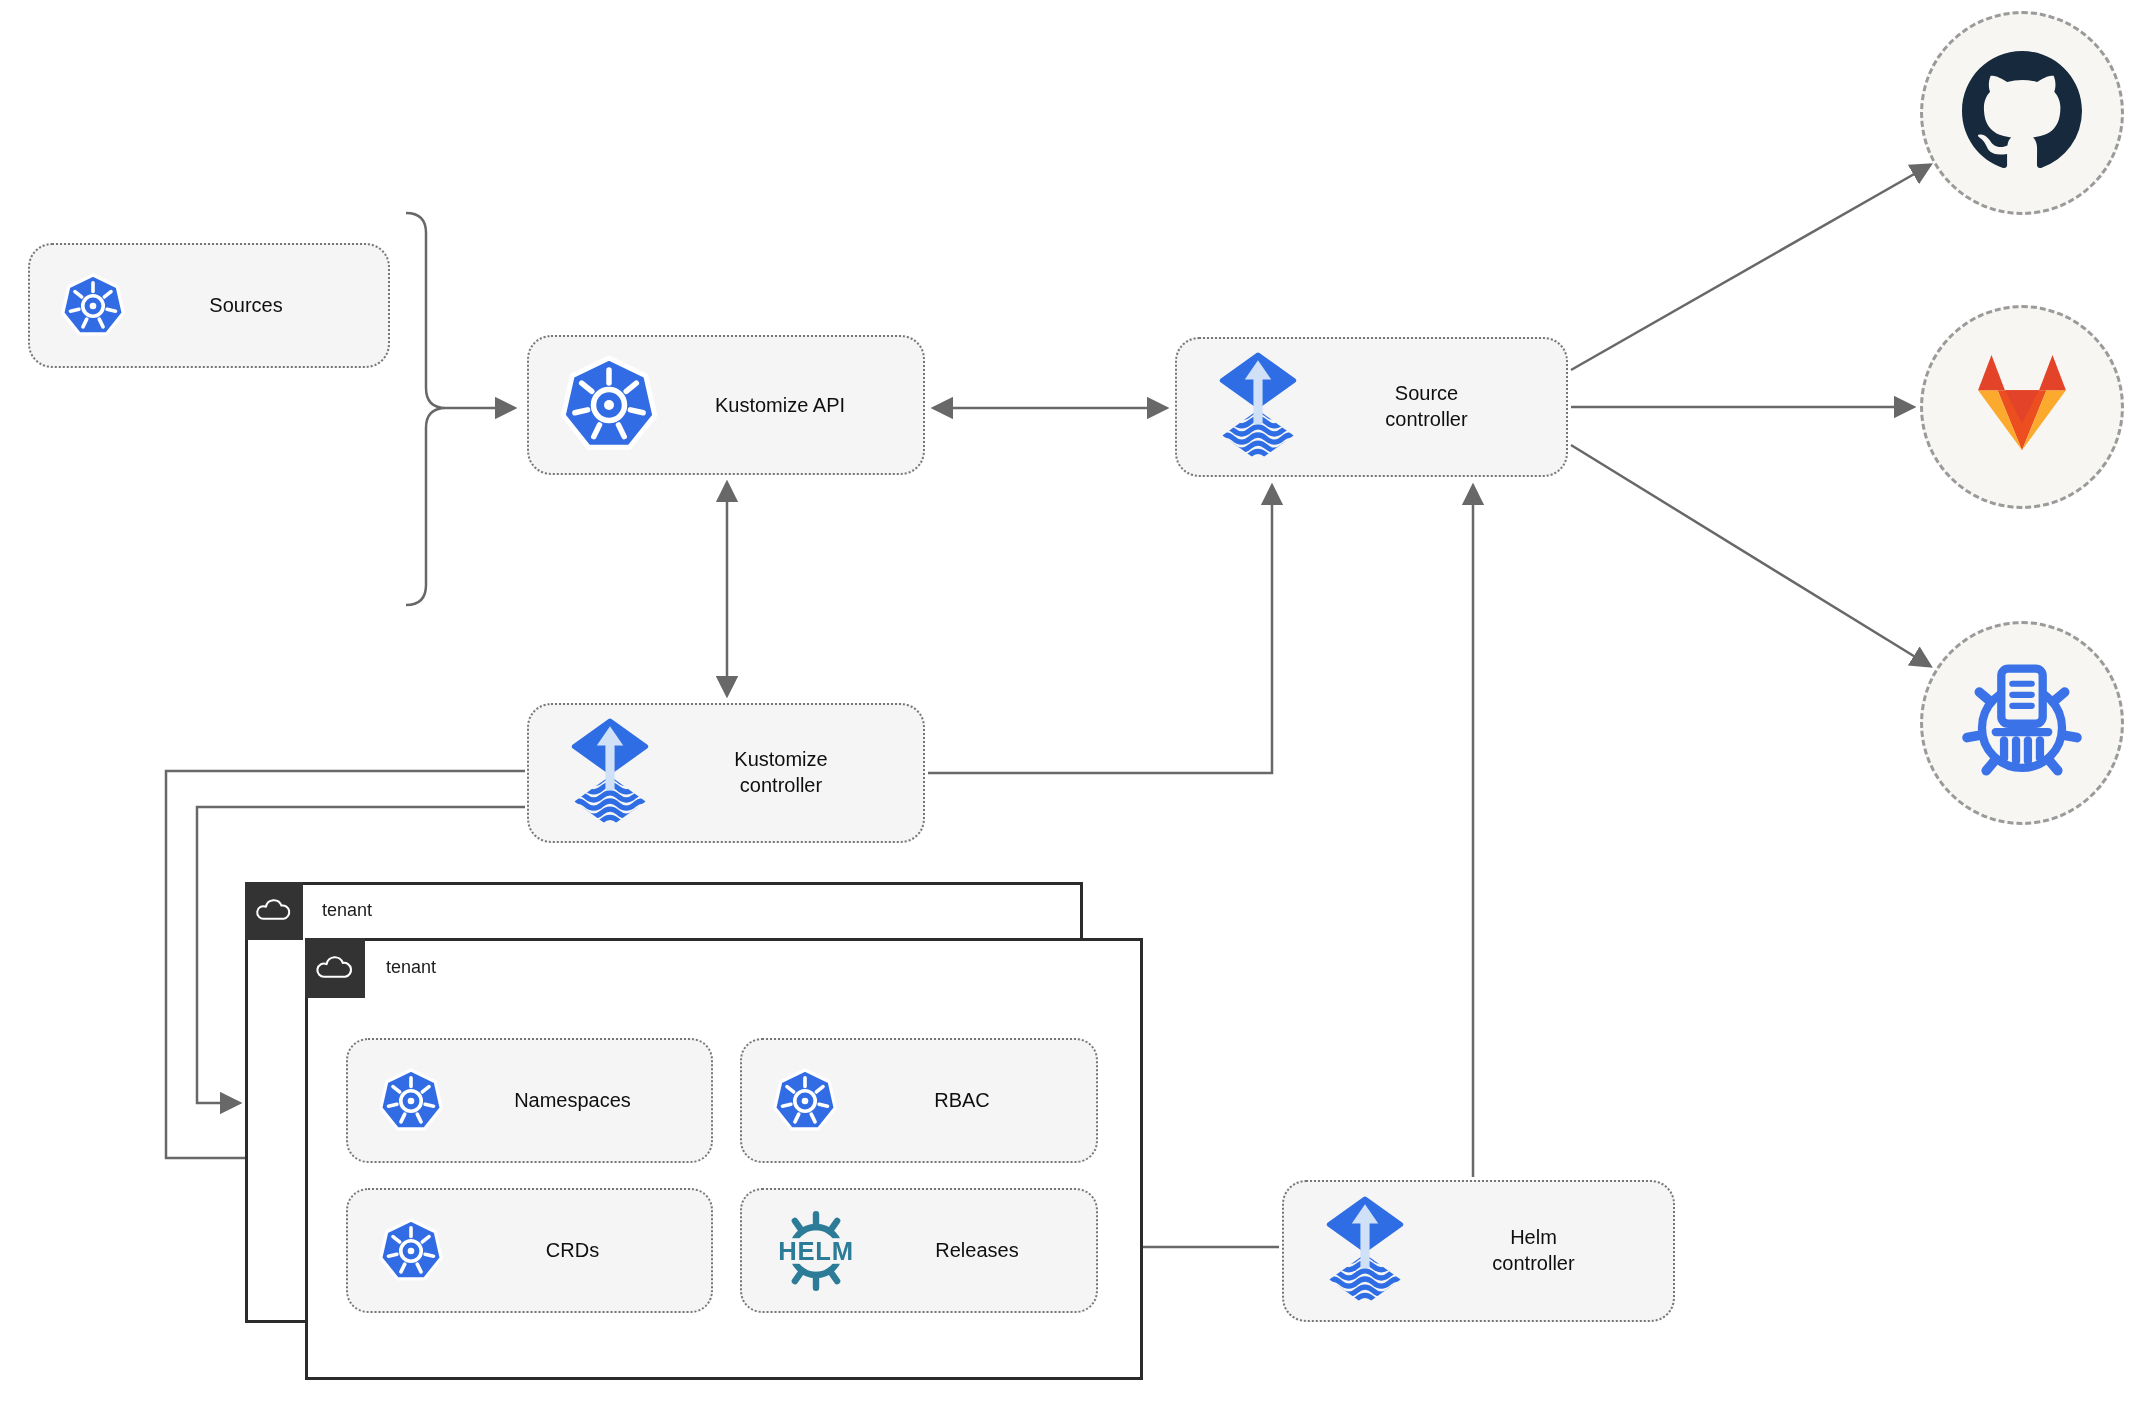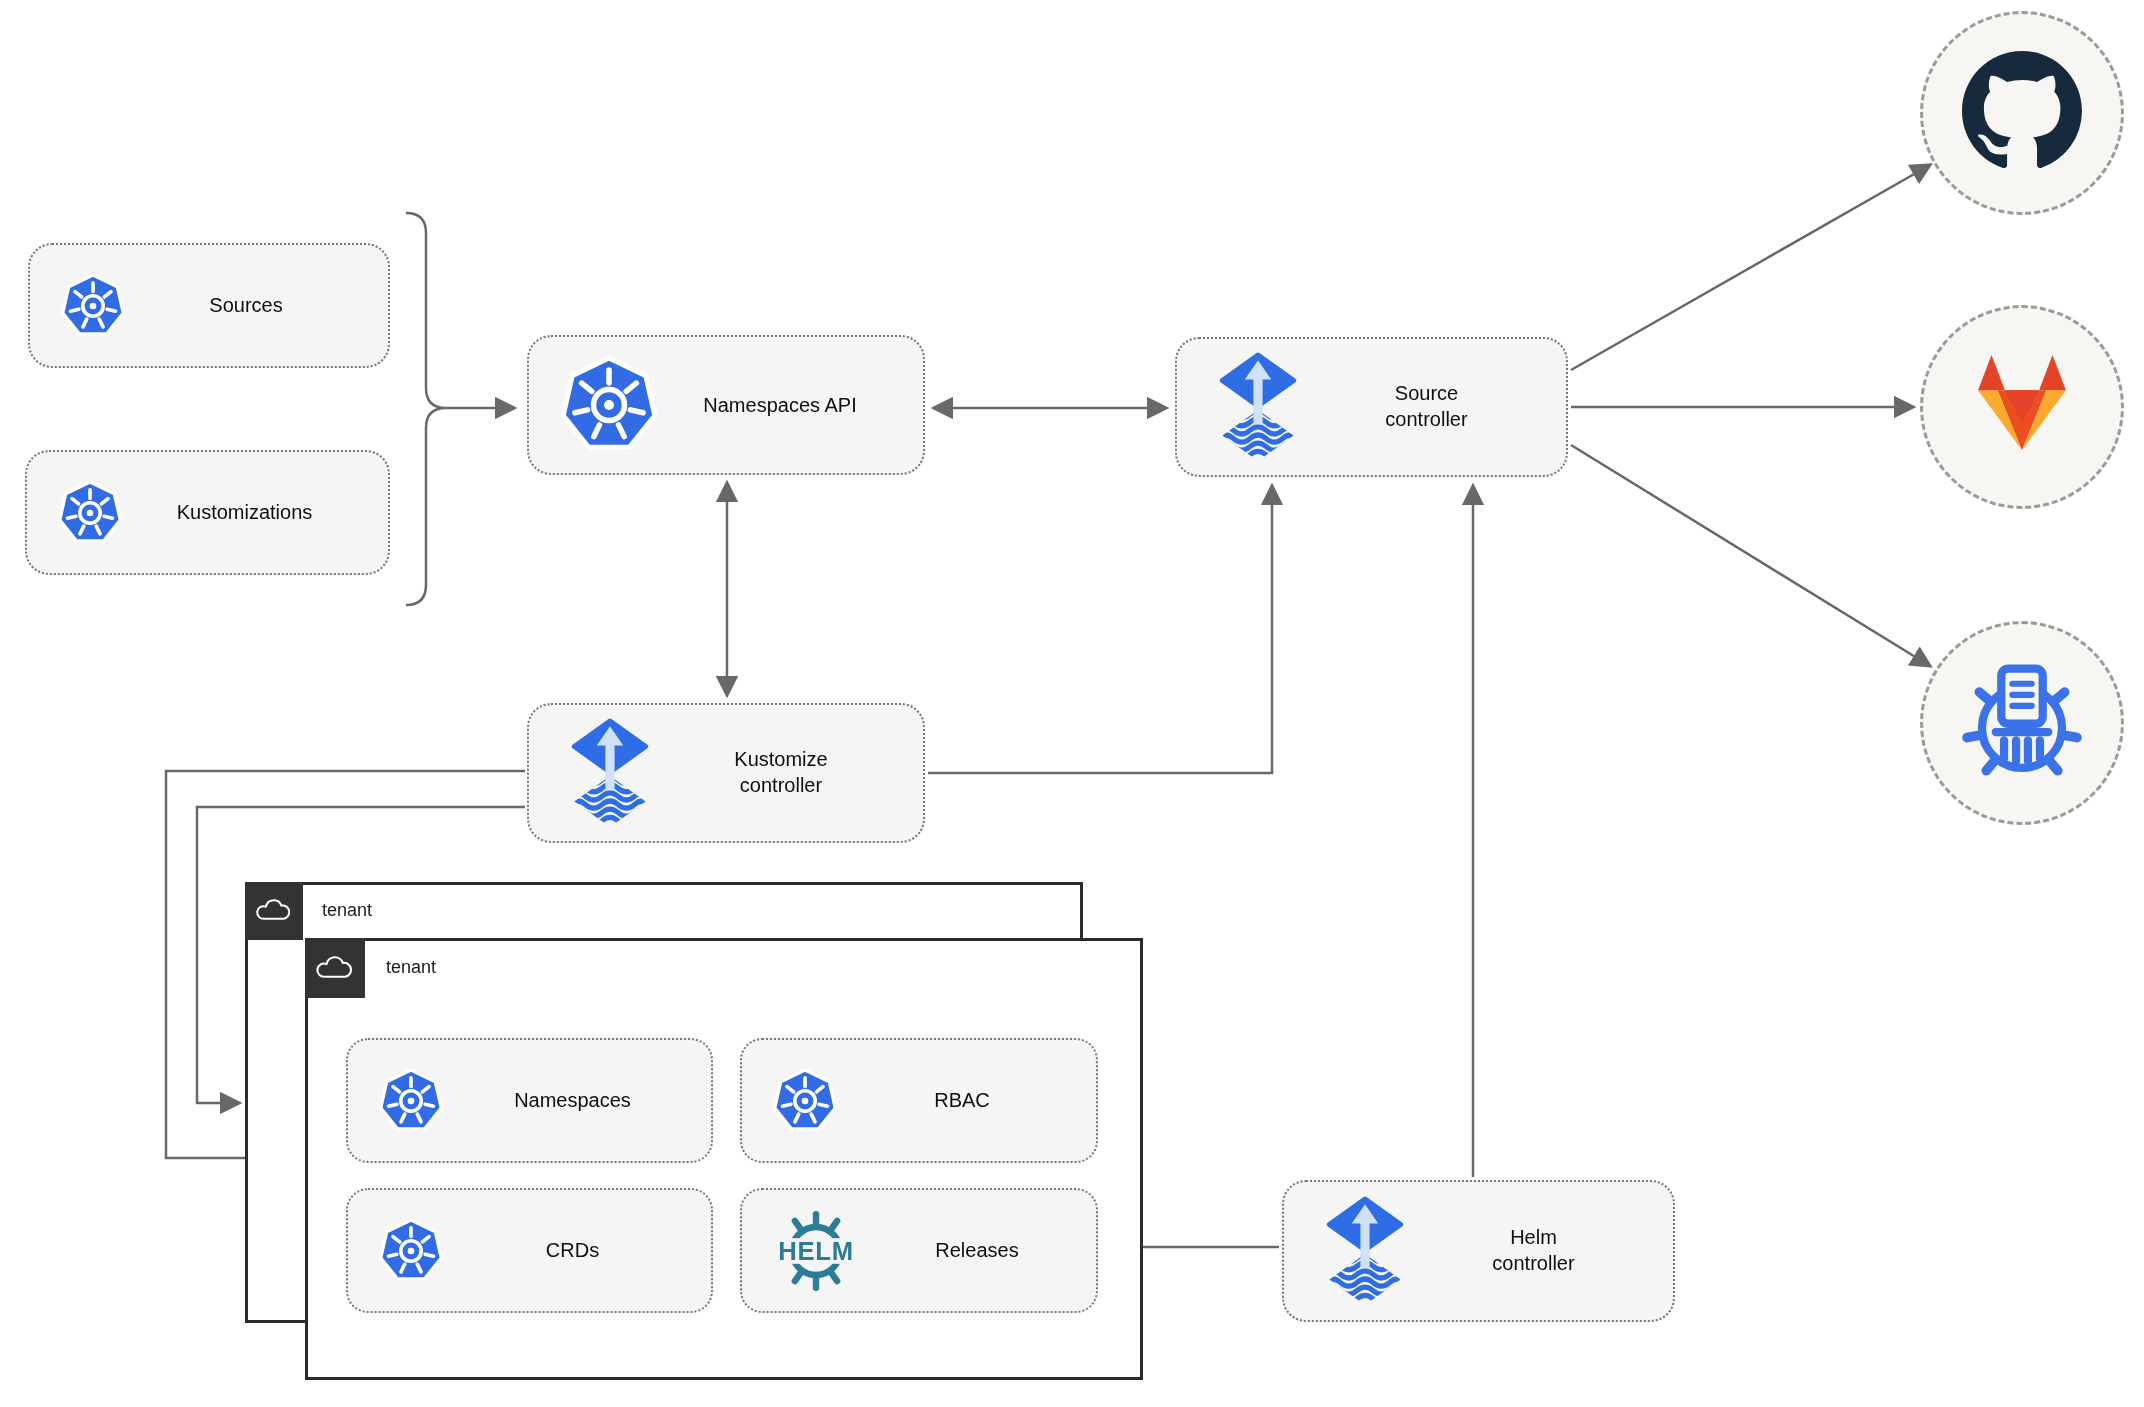--- a/index.html
+++ b/index.html
@@ -191,36 +191,28 @@
 
   <div class="node" style="left:28px;top:243px;width:362px;height:125px;">
     <span class="icon">
       <svg width="66" height="66" viewBox="0 0 100 100">
           <use href="#k8s"></use>
         </svg>
     </span>
     <span class="label">Sources</span>
   </div>
 
-  <div class="node" style="left:25px;top:450px;width:365px;height:125px;">
-    <span class="icon">
-      <svg width="66" height="66" viewBox="0 0 100 100">
-          <use href="#k8s"></use>
-        </svg>
-    </span>
-    <span class="label">Kustomizations</span>
-  </div>
 
   <div class="node" style="left:527px;top:335px;width:398px;height:140px;">
     <span class="icon">
       <svg width="100" height="100" viewBox="0 0 100 100">
           <use href="#k8s"></use>
         </svg>
     </span>
-    <span class="label big-label">Namespaces API</span>
+    <span class="label big-label">Kustomize API</span>
   </div>
 
   <div class="node" style="left:1175px;top:337px;width:393px;height:140px;">
     <span class="icon">
       <svg width="102" height="112" viewBox="0 0 100 110">
           <use href="#flux"></use>
         </svg>
     </span>
     <span class="label two">Source
 controller</span>

